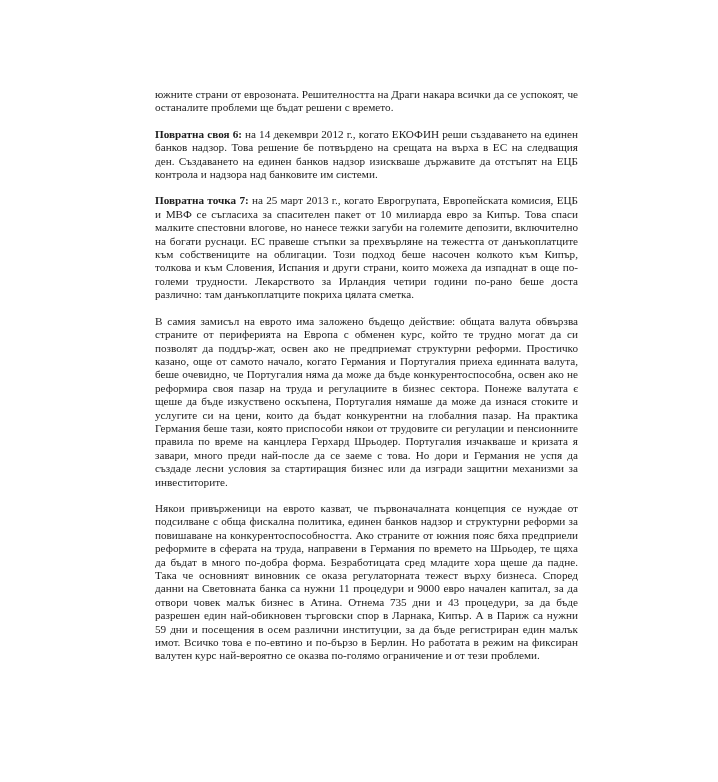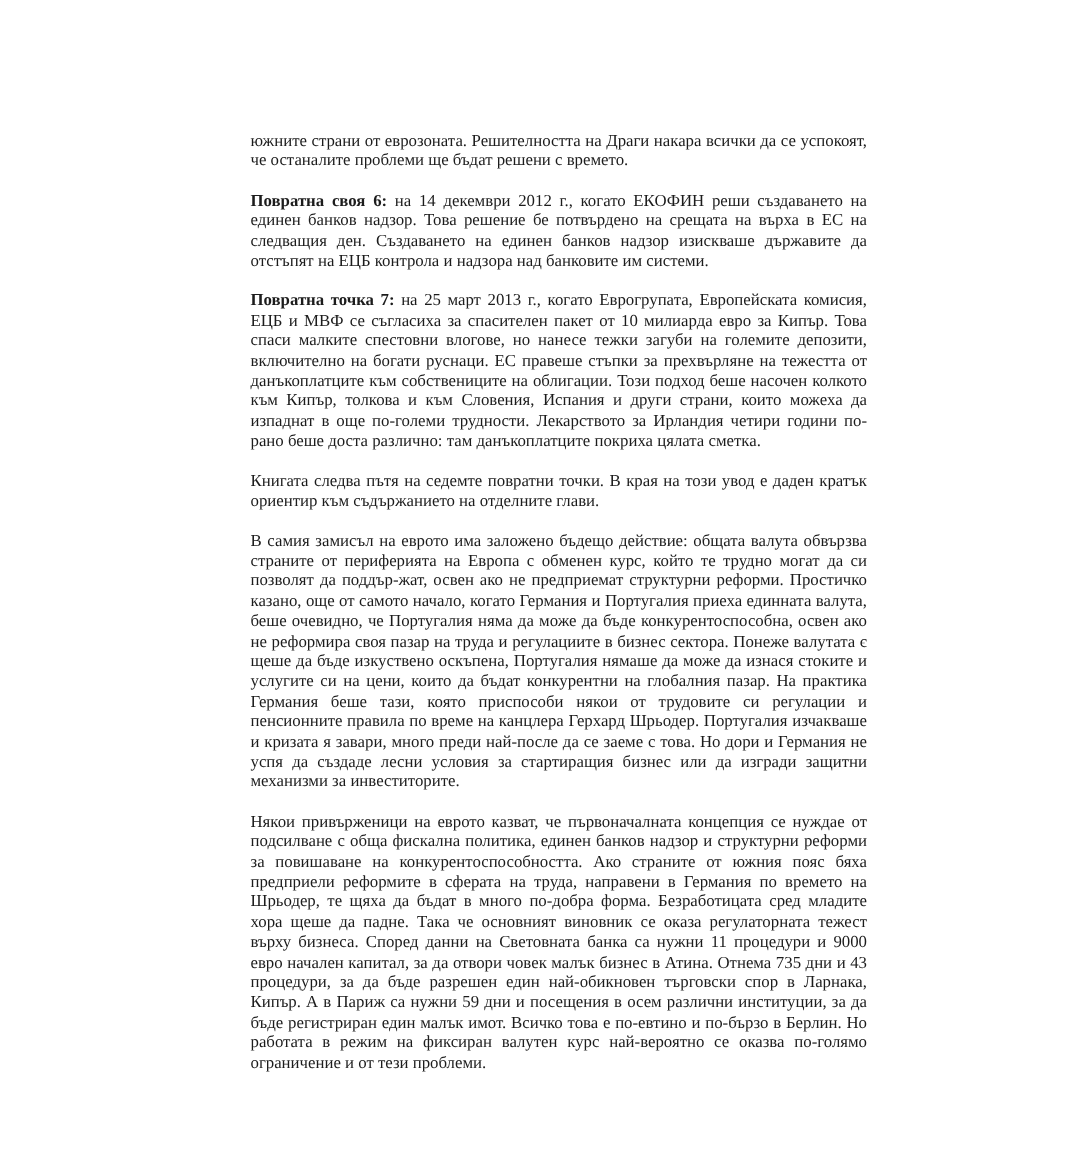--- a/index.html
+++ b/index.html
@@ -26,21 +26,21 @@
     left: 151px;
     top: 88px;
     width: 427px;
     font-family: "Liberation Serif", "DejaVu Serif", serif;
     font-size: 11.2px;
     line-height: 13.4px;
     color: #1c1c1c;
     text-align: justify;
   }
   .page-text p {
-    margin: 0 0 13px 16px;
+    margin: 0 0 13px 4px;
     padding: 0;
   }
   .page-text p:last-child {
     margin-bottom: 0;
   }
   .lead {
     font-weight: bold;
   }
 </style>
 </head>
@@ -48,20 +48,19 @@
 
 <div class="page">
   <div class="page-text">
 
     <p><span class="lead"></span><span>южните страни от еврозоната. Решителността на Драги накара всички да се успокоят, че останалите проблеми ще бъдат решени с времето.</span></p>
 
     <p><span class="lead">Повратна своя 6: </span><span>на 14 декември 2012 г., когато ЕКОФИН реши създаването на единен банков надзор. Това решение бе потвърдено на срещата на върха в ЕС на следващия ден. Създаването на единен банков надзор изискваше държавите да отстъпят на ЕЦБ контрола и надзора над банковите им системи.</span></p>
 
     <p><span class="lead">Повратна точка 7: </span><span>на 25 март 2013 г., когато Еврогрупата, Европейската комисия, ЕЦБ и МВФ се съгласиха за спасителен пакет от 10 милиарда евро за Кипър. Това спаси малките спестовни влогове, но нанесе тежки загуби на големите депозити, включително на богати руснаци. ЕС правеше стъпки за прехвърляне на тежестта от данъкоплатците към собствениците на облигации. Този подход беше насочен колкото към Кипър, толкова и към Словения, Испания и други страни, които можеха да изпаднат в още по-големи трудности. Лекарството за Ирландия четири години по-рано беше доста различно: там данъкоплатците покриха цялата сметка.</span></p>
 
-    <p><span class="lead"></span><span>Книгата следва пътя на седемте повратни точки. В края на този увод е даден кратък ориентир към съдържанието на отделните глави.</span></p>
 
     <p><span class="lead"></span><span>В самия замисъл на еврото има заложено бъдещо действие: общата валута обвързва страните от периферията на Европа с обменен курс, който те трудно могат да си позволят да поддър-жат, освен ако не предприемат структурни реформи. Простичко казано, още от самото начало, когато Германия и Португалия приеха единната валута, беше очевидно, че Португалия няма да може да бъде конкурентоспособна, освен ако не реформира своя пазар на труда и регулациите в бизнес сектора. Понеже валутата є щеше да бъде изкуствено оскъпена, Португалия нямаше да може да изнася стоките и услугите си на цени, които да бъдат конкурентни на глобалния пазар. На практика Германия беше тази, която приспособи някои от трудовите си регулации и пенсионните правила по време на канцлера Герхард Шрьодер. Португалия изчакваше и кризата я завари, много преди най-после да се заеме с това. Но дори и Германия не успя да създаде лесни условия за стартиращия бизнес или да изгради защитни механизми за инвеститорите.</span></p>
 
     <p><span class="lead"></span><span>Някои привърженици на еврото казват, че първоначалната концепция се нуждае от подсилване с обща фискална политика, единен банков надзор и структурни реформи за повишаване на конкурентоспособността. Ако страните от южния пояс бяха предприели реформите в сферата на труда, направени в Германия по времето на Шрьодер, те щяха да бъдат в много по-добра форма. Безработицата сред младите хора щеше да падне. Така че основният виновник се оказа регулаторната тежест върху бизнеса. Според данни на Световната банка са нужни 11 процедури и 9000 евро начален капитал, за да отвори човек малък бизнес в Атина. Отнема 735 дни и 43 процедури, за да бъде разрешен един най-обикновен търговски спор в Ларнака, Кипър. А в Париж са нужни 59 дни и посещения в осем различни институции, за да бъде регистриран един малък имот. Всичко това е по-евтино и по-бързо в Берлин. Но работата в режим на фиксиран валутен курс най-вероятно се оказва по-голямо ограничение и от тези проблеми.</span></p>
 
   </div>
 </div>
 
 </body></html>

